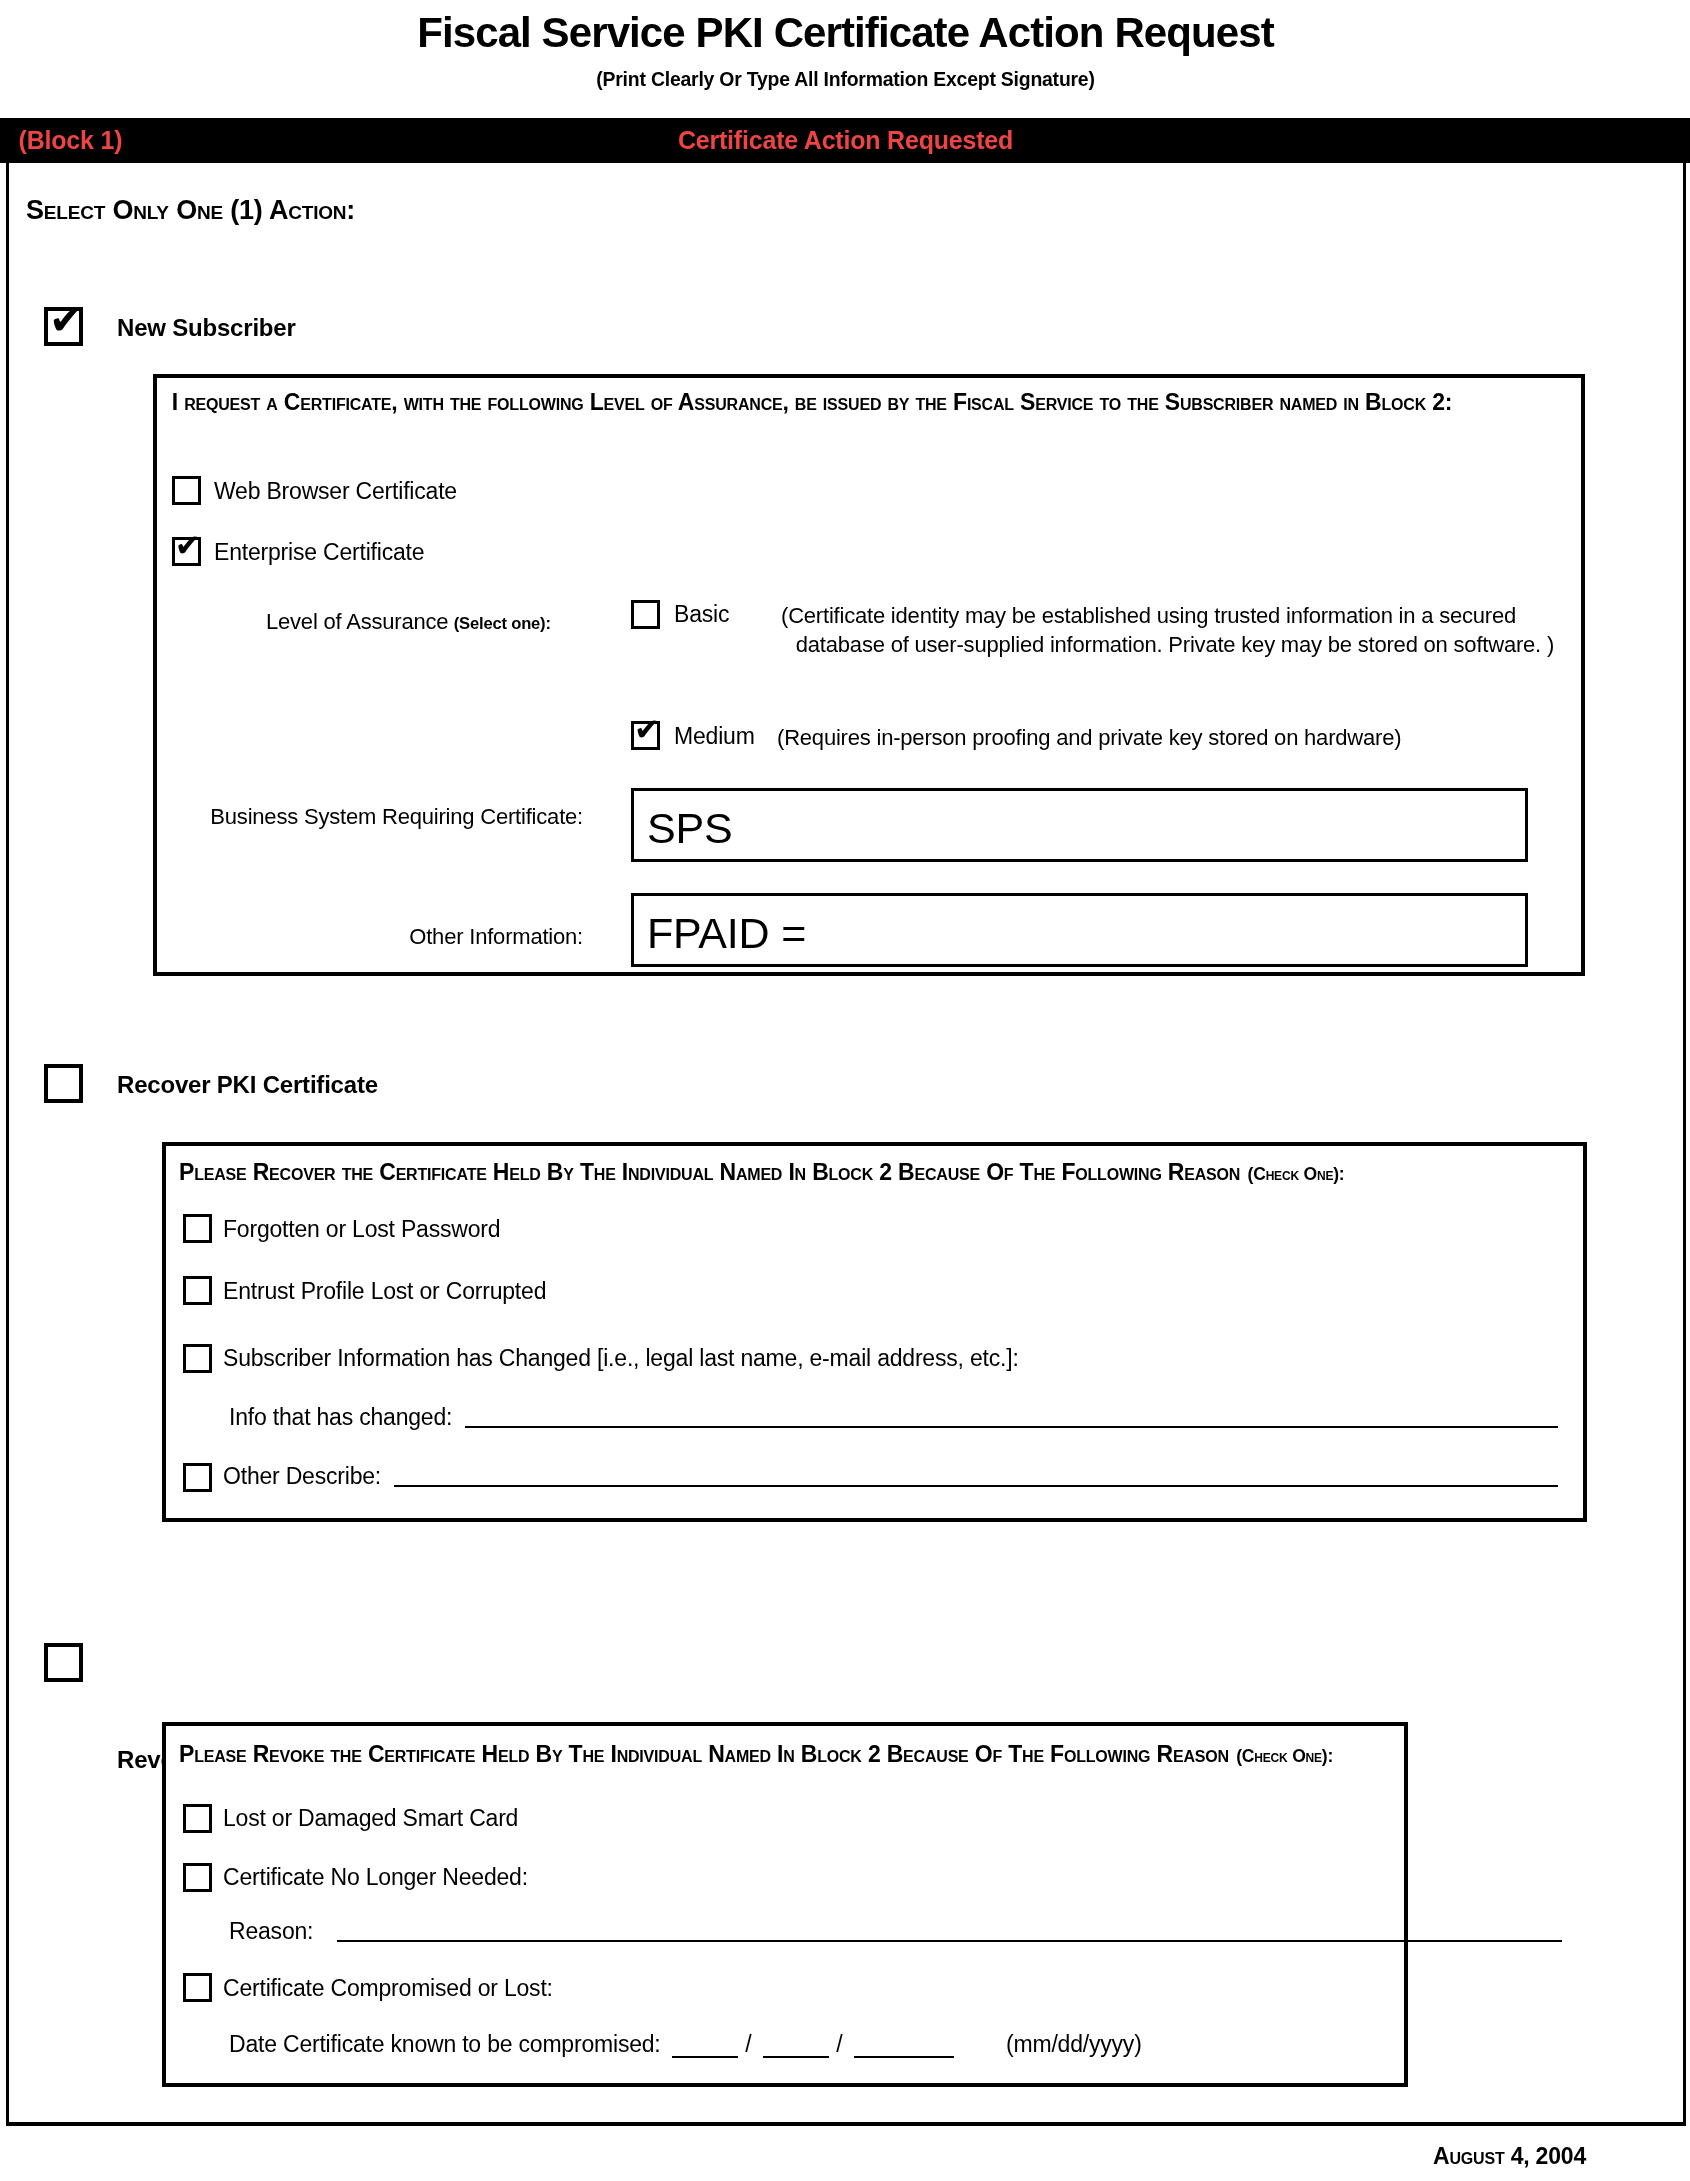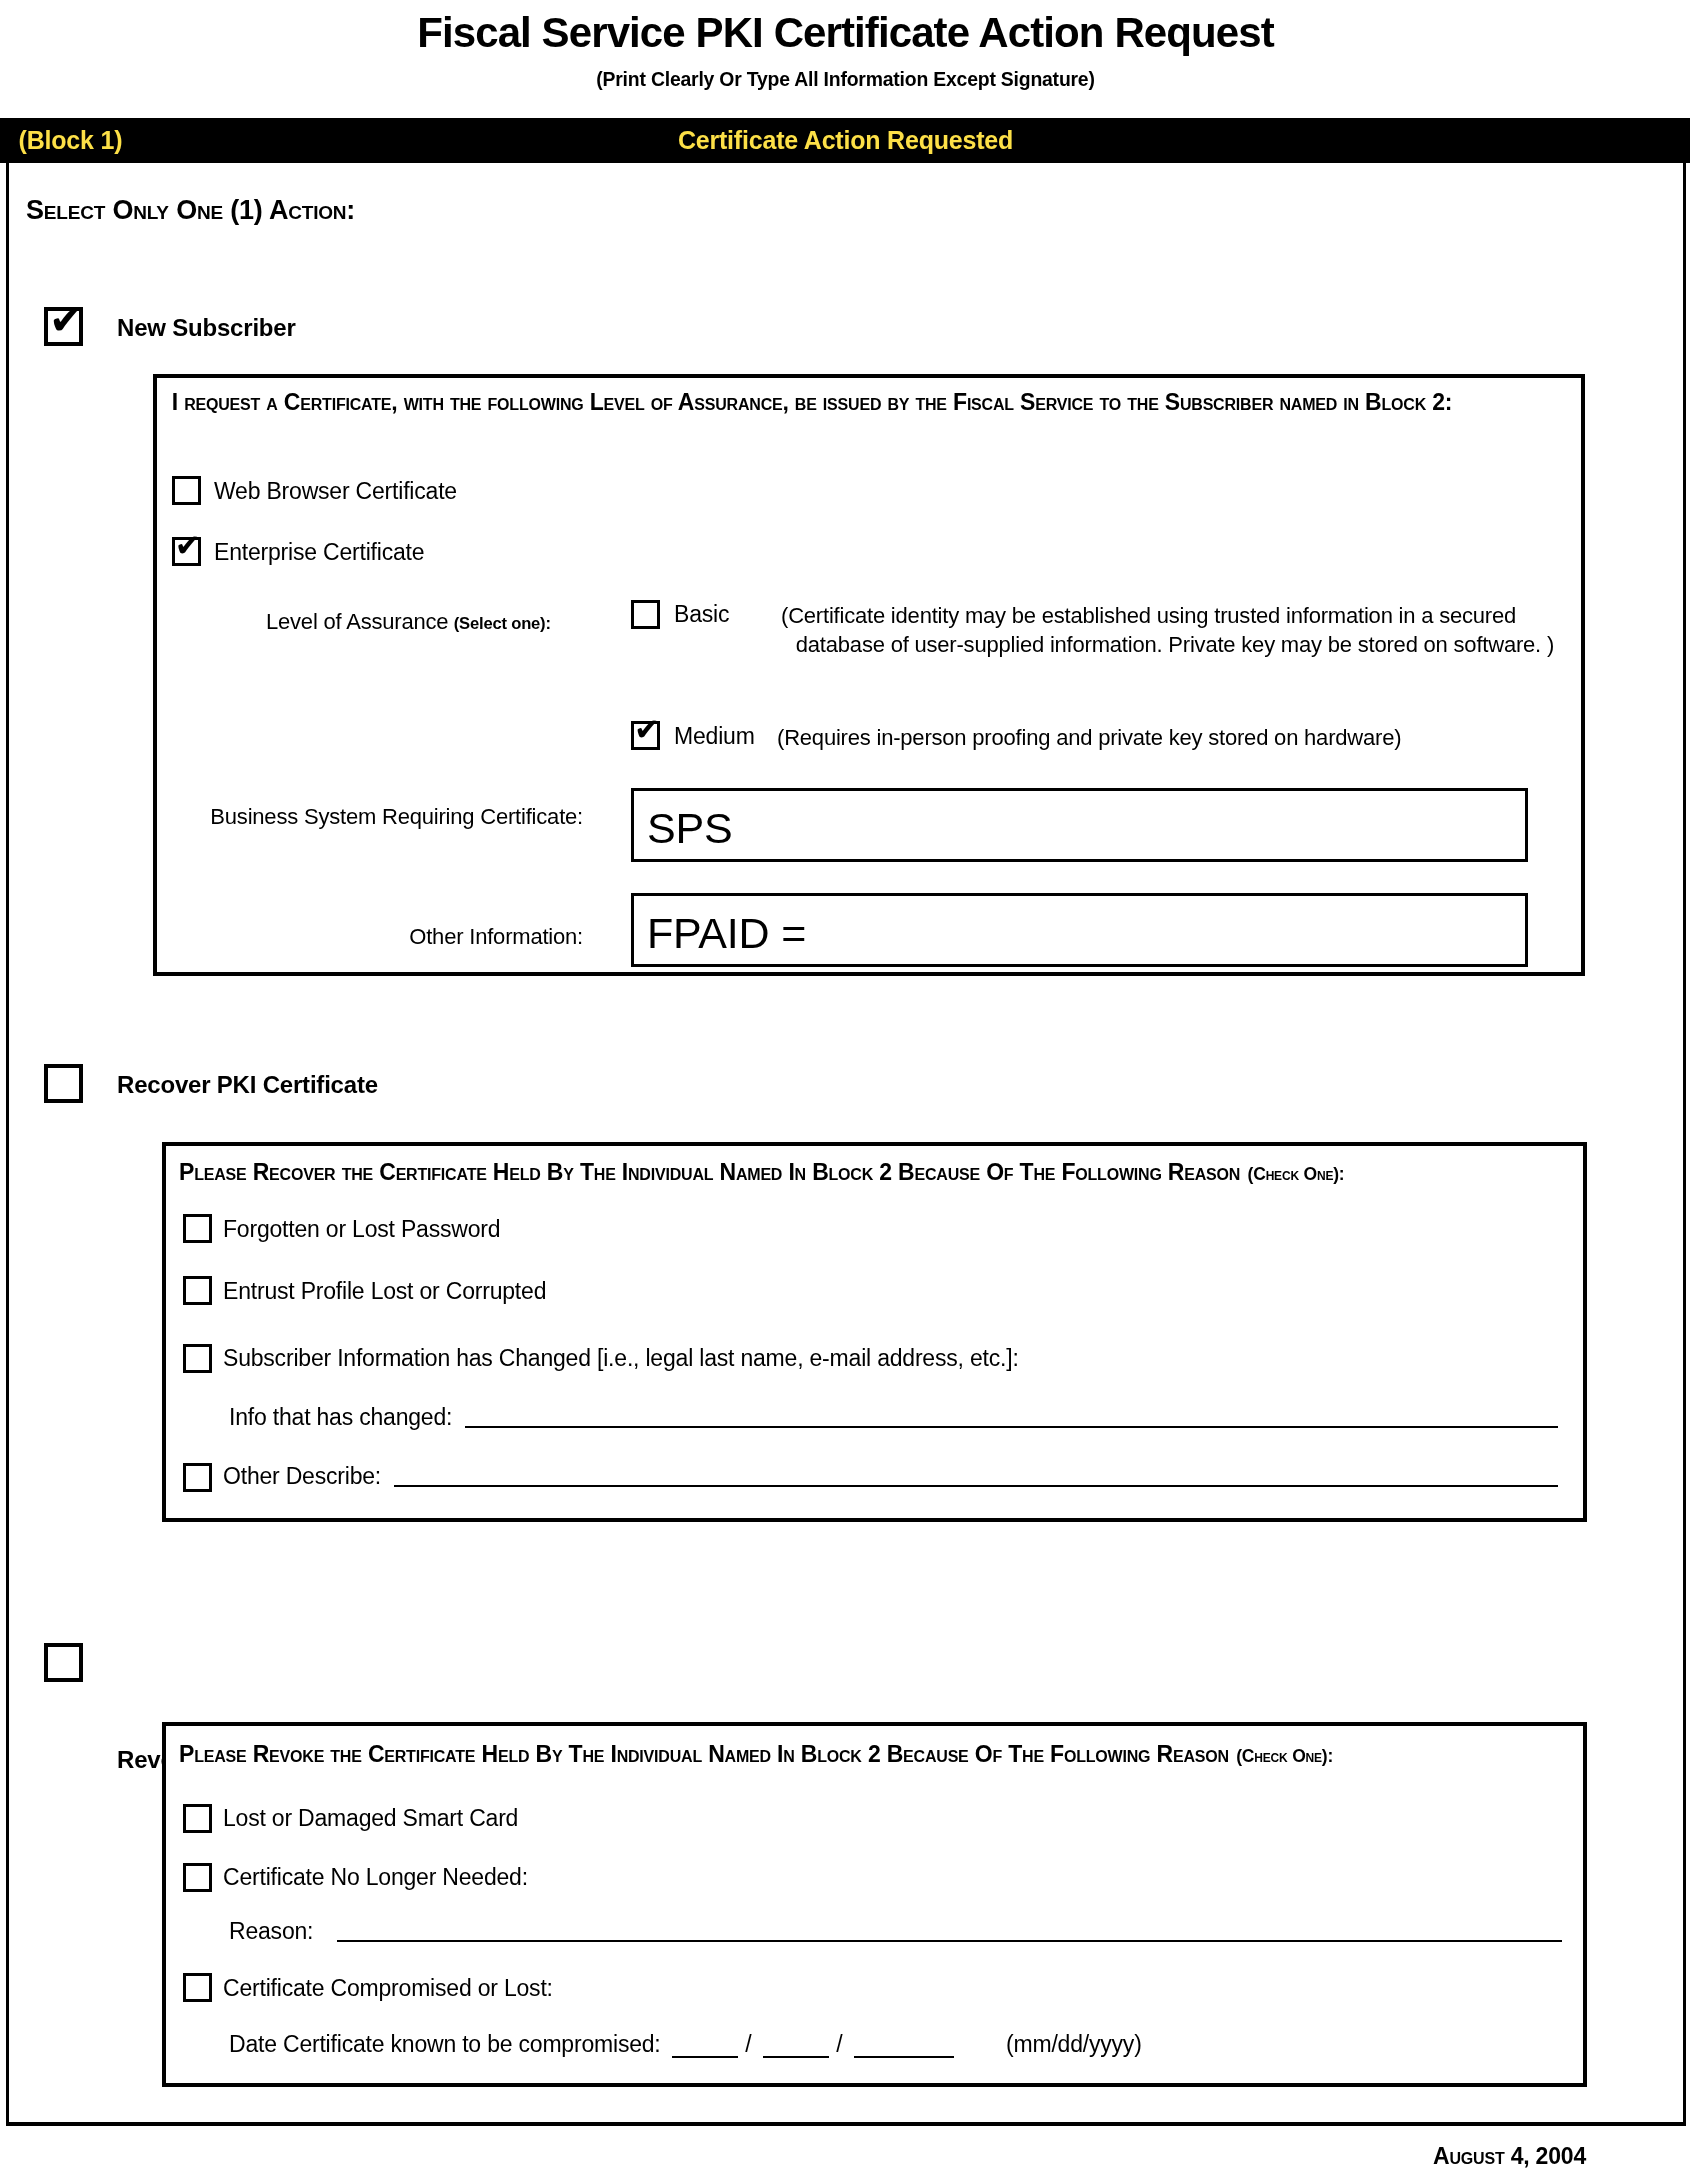--- a/index.html
+++ b/index.html
@@ -7,21 +7,21 @@
     position:relative;width:1691px;height:2182px;background:#ffffff;color:#000;
     font-family:"Liberation Sans", sans-serif;letter-spacing:-0.2px;overflow:hidden;
   }
   .abs{position:absolute;}
 
   
   .page-title{top:9.2px;left:0;width:100%;text-align:center;font-size:42px;font-weight:bold;letter-spacing:-0.9px;}
   .page-subtitle{top:68px;left:0;width:100%;text-align:center;font-size:19.4px;font-weight:bold;}
 
   
-  .block-bar{top:118px;left:0;width:1691px;height:45px;background:#000;color:#fde047;}
+  .block-bar{top:118px;left:0;width:1691px;height:45px;background:#000;color:#ef4444;}
   .block-tag{position:absolute;left:18.5px;top:0;line-height:45px;font-size:25px;font-weight:bold;}
   .bar-title{position:absolute;left:0;top:0;width:100%;text-align:center;line-height:45px;font-size:25px;font-weight:bold;}
 
   
   .outer-frame{left:5.5px;top:163px;width:1680px;height:1963px;border-left:3.7px solid #000;border-right:3.7px solid #000;border-bottom:4.6px solid #000;box-sizing:border-box;}
 
   .instruction{left:26px;top:195px;font-size:27px;font-weight:bold;font-variant:small-caps;}
 
   
   .cb{position:absolute;background:#fff;border:3.7px solid #000;box-sizing:border-box;}
@@ -153,21 +153,21 @@
       <span class="lbl">Other Describe:</span>
       <span class="fill-line"></span>
     </div>
   </div>
 
   <div class="cb cb-lg" style="left:44px;top:1643px;">
     
   </div>
   <div class="abs action-label" style="left:117px;top:1746px;">Revoke PKI Certificate</div>
 
-  <div class="inner-box" style="left:162px;top:1722px;width:1425px;height:365px;">
+  <div class="inner-box" style="left:162px;top:1722px;width:1246px;height:365px;">
     <div class="abs box-header" style="left:13px;top:11px;white-space:nowrap;">
       <span>Please Revoke the Certificate Held By The Individual Named In Block 2 Because Of The Following Reason</span><span class="hdr-sm">(Check One):</span>
     </div>
 
     <div class="cb cb-sm" style="left:16.6px;top:78px;">
       
     </div>
     <div class="abs opt-label" style="left:57px;top:79px;">Lost or Damaged Smart Card</div>
 
     <div class="cb cb-sm" style="left:16.6px;top:137px;">

